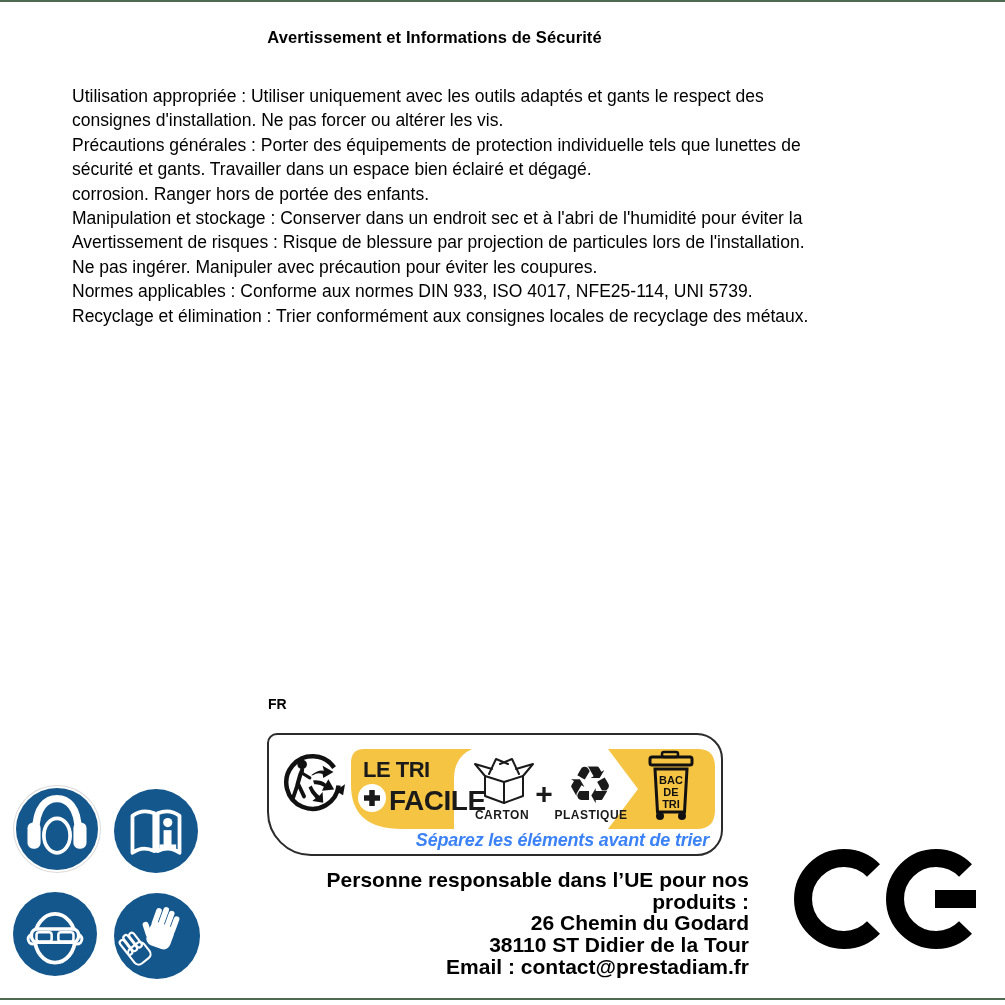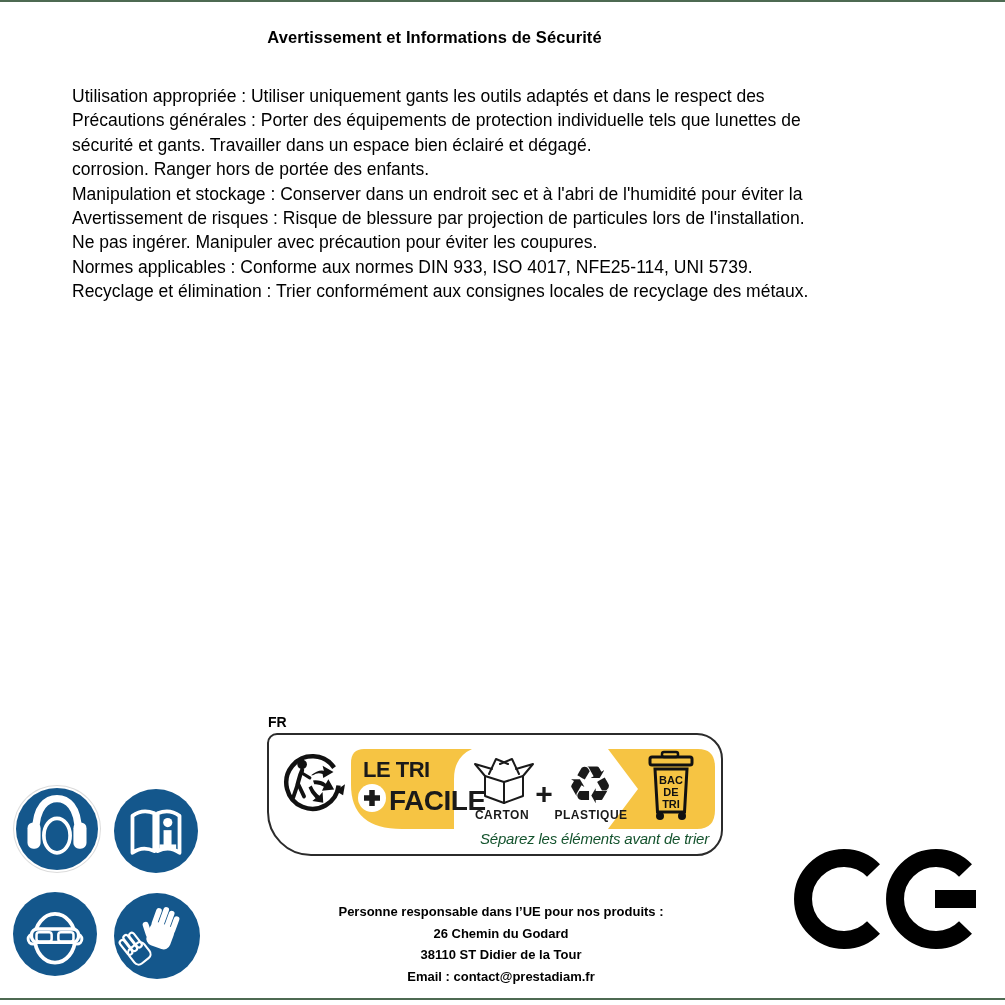--- a/index.html
+++ b/index.html
@@ -14,59 +14,60 @@
   .doc-title{
     position:absolute;top:28px;left:0;width:869px;text-align:center;
     font-size:16.5px;font-weight:bold;letter-spacing:0.1px;
   }
   .safety-text{
     position:absolute;left:72px;top:84px;width:880px;
     font-size:17.5px;line-height:24.4px;
   }
 
   
-  .fr-code{position:absolute;left:268px;top:714px;font-size:14px;font-weight:bold;}
+  .fr-code{position:absolute;left:268px;top:696px;font-size:14px;font-weight:bold;}
   .tri-label{
     position:absolute;left:267px;top:733px;width:452px;height:119px;
     background:#fff;border:2px solid #2b2b2b;
     border-radius:10px 26px 26px 44px;
   }
   .tri-label svg text{font-family:"Liberation Sans", sans-serif;}
   .triman{position:absolute;left:12px;top:8px;}
   .tri-band{position:absolute;left:81px;top:13px;}
   .separation-note{
     position:absolute;right:12px;top:95px;white-space:nowrap;
-    font-size:15px;font-weight:normal;font-style:italic;color:#14532d;
+    font-size:18px;font-weight:bold;font-style:italic;color:#3b82f6;
     letter-spacing:-0.2px;
   }
 
   
   .m-icon{position:absolute;border-radius:50%;}
   #icon-ear{left:16px;top:788px;width:82px;height:82px;box-shadow:0 0 0 2px #fff,0 0 0 3px #dcdcdc;}
   #icon-book{left:114px;top:789px;width:84px;height:84px;}
   #icon-glasses{left:13px;top:892px;width:84px;height:84px;}
   #icon-gloves{left:114px;top:893px;width:86px;height:86px;}
   .m-icon svg{display:block;width:100%;height:100%;}
 
   .responsible{
-    position:absolute;left:253px;top:869px;width:496px;text-align:center;
-    font-size:13px;font-weight:bold;line-height:21.7px;margin-top:32px;
+    position:absolute;left:253px;top:869px;width:496px;text-align:right;
+    font-size:21px;font-weight:bold;line-height:21.7px;
   }
   .ce{position:absolute;left:792px;top:845px;}
 </style>
 </head>
 <body>
 
 <div class="rule" id="rule-top"></div>
 <div class="rule" id="rule-bottom"></div>
 
 <div class="doc-title">Avertissement et Informations de Sécurité</div>
 
 <div class="safety-text">
-  <div>Utilisation appropriée : Utiliser uniquement gants les outils adaptés et dans le respect des</div>
+  <div>Utilisation appropriée : Utiliser uniquement avec les outils adaptés et gants le respect des</div>
+  <div>consignes d'installation. Ne pas forcer ou altérer les vis.</div>
   <div>Précautions générales : Porter des équipements de protection individuelle tels que lunettes de</div>
   <div>sécurité et gants. Travailler dans un espace bien éclairé et dégagé.</div>
   <div>corrosion. Ranger hors de portée des enfants.</div>
   <div>Manipulation et stockage : Conserver dans un endroit sec et à l'abri de l'humidité pour éviter la</div>
   <div>Avertissement de risques : Risque de blessure par projection de particules lors de l'installation.</div>
   <div>Ne pas ingérer. Manipuler avec précaution pour éviter les coupures.</div>
   <div>Normes applicables : Conforme aux normes DIN 933, ISO 4017, NFE25-114, UNI 5739.</div>
   <div>Recyclage et élimination : Trier conformément aux consignes locales de recyclage des métaux.</div>
 </div>
 

